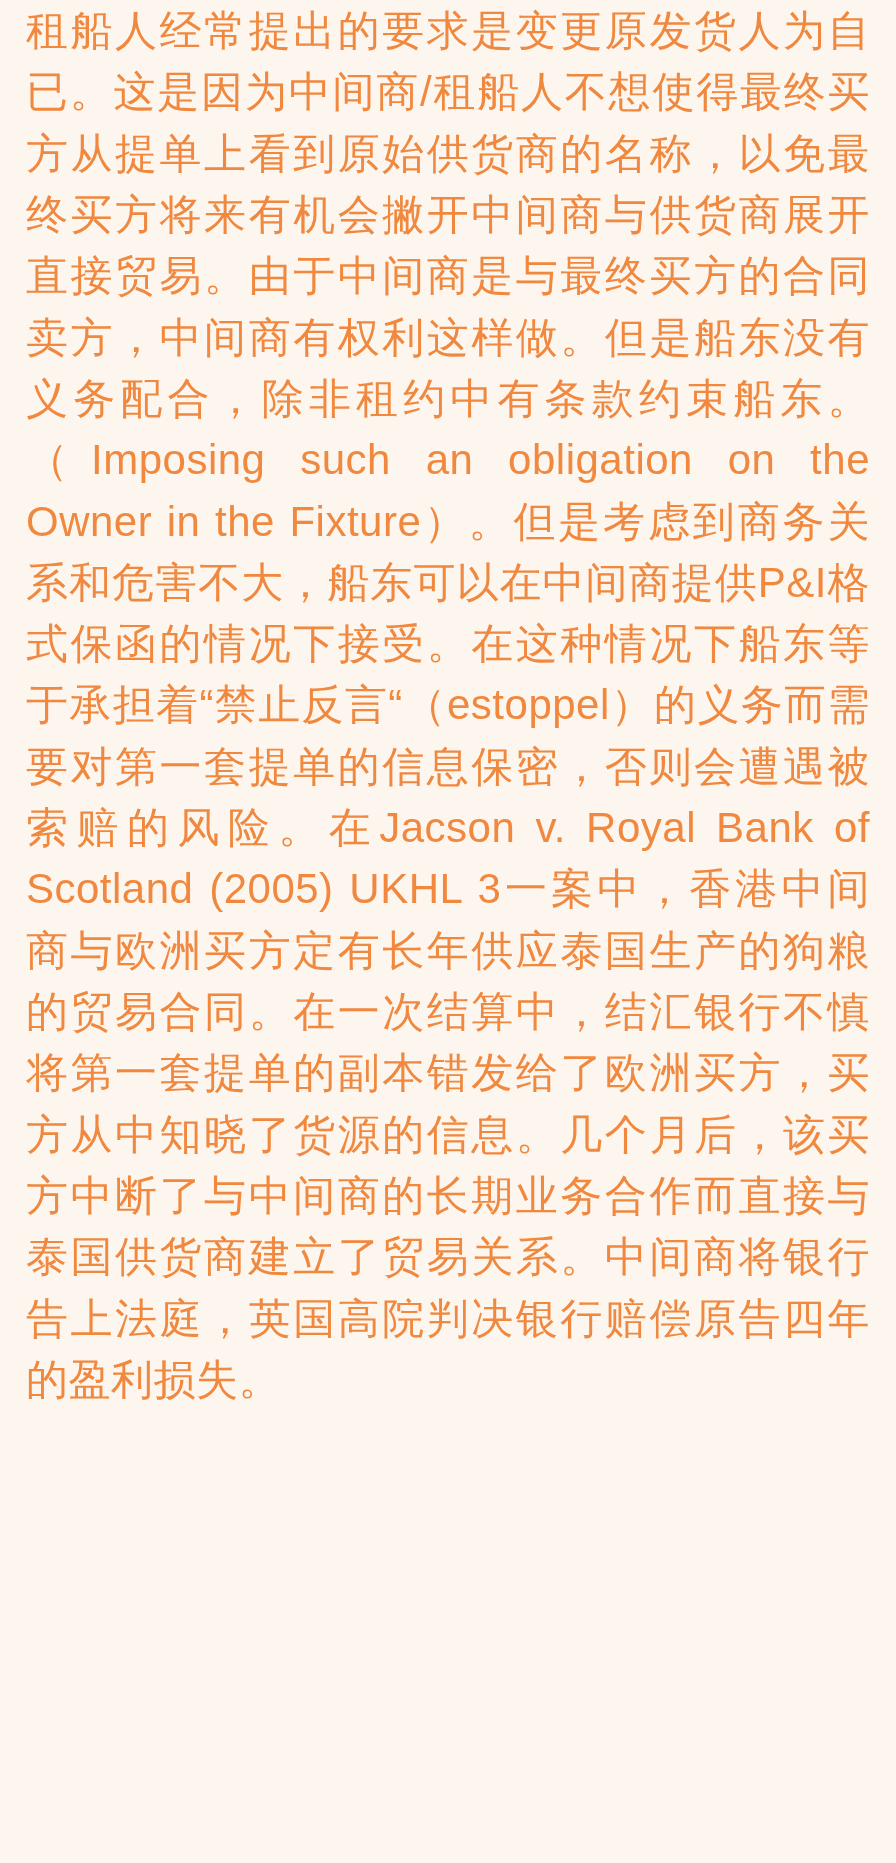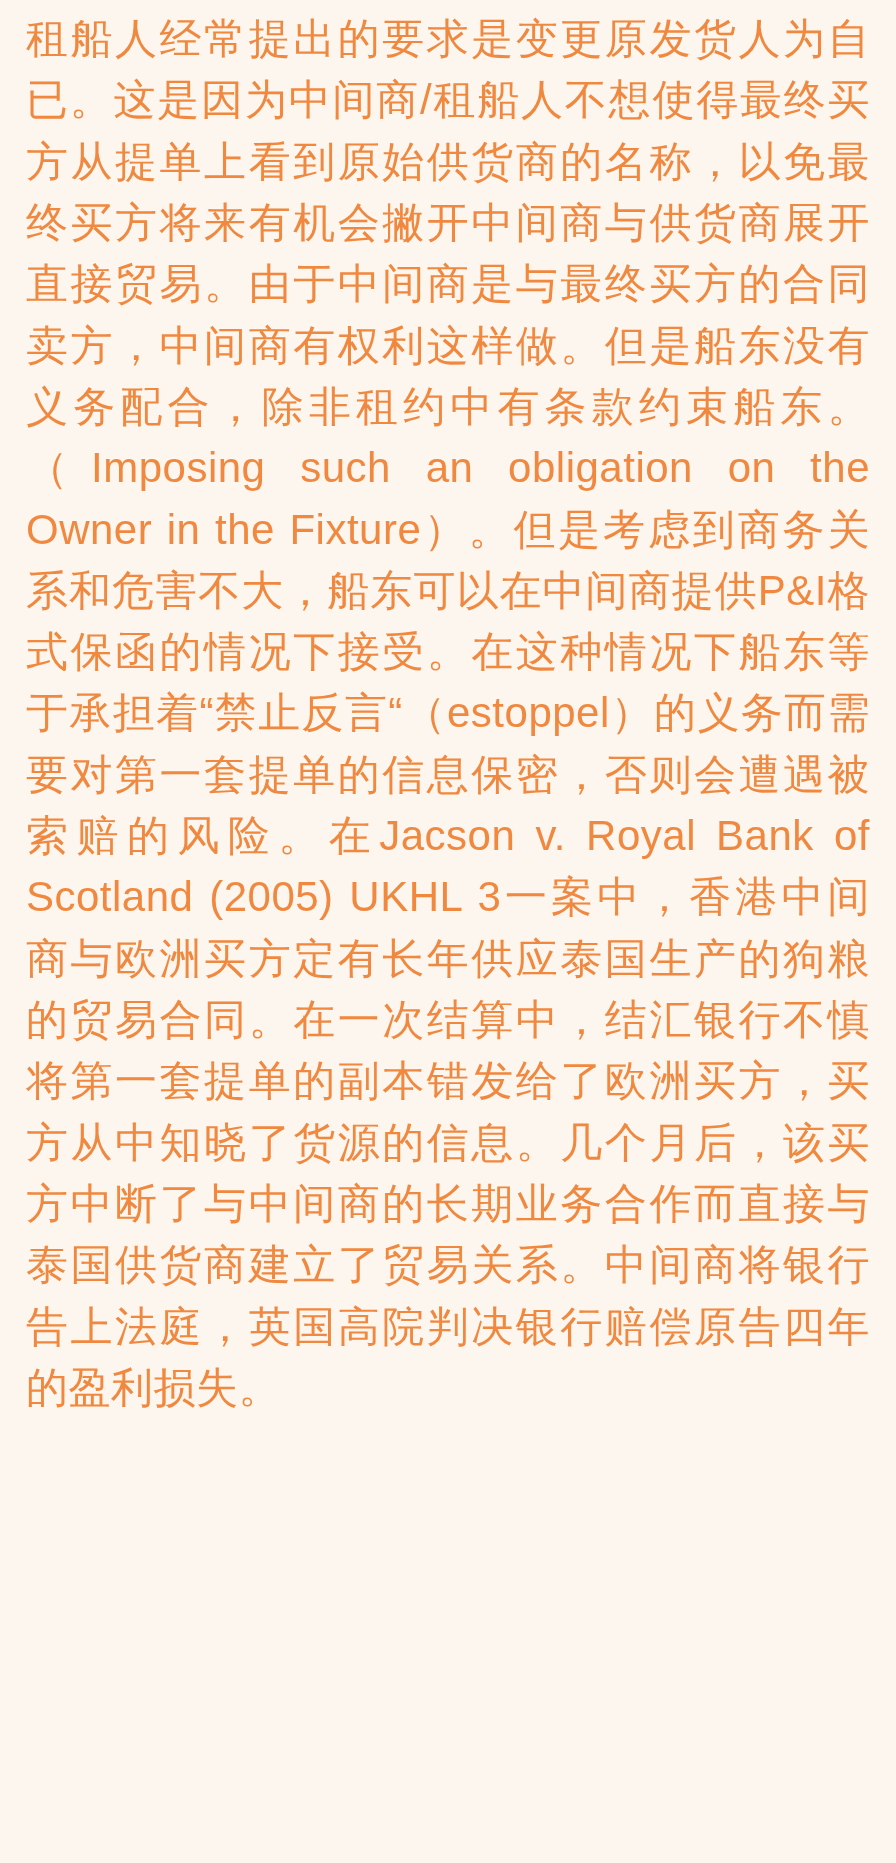--- a/index.html
+++ b/index.html
@@ -10,21 +10,21 @@
   body {
     width: 896px;
     min-height: 1863px;
     font-family: "Liberation Sans", sans-serif;
   }
   .page {
     width: 896px;
     min-height: 1863px;
     box-sizing: border-box;
     background: #fdf6ef;
-    padding: 8px 26px 10px 26px;
+    padding: 0 26px 10px 26px;
   }
   .body-text {
     color: #f0893f;
     font-size: 42px;
     line-height: 1.46;
     letter-spacing: 0.5px;
     text-align: justify;
     text-justify: inter-character;
     word-break: break-word;
     white-space: pre-wrap;

